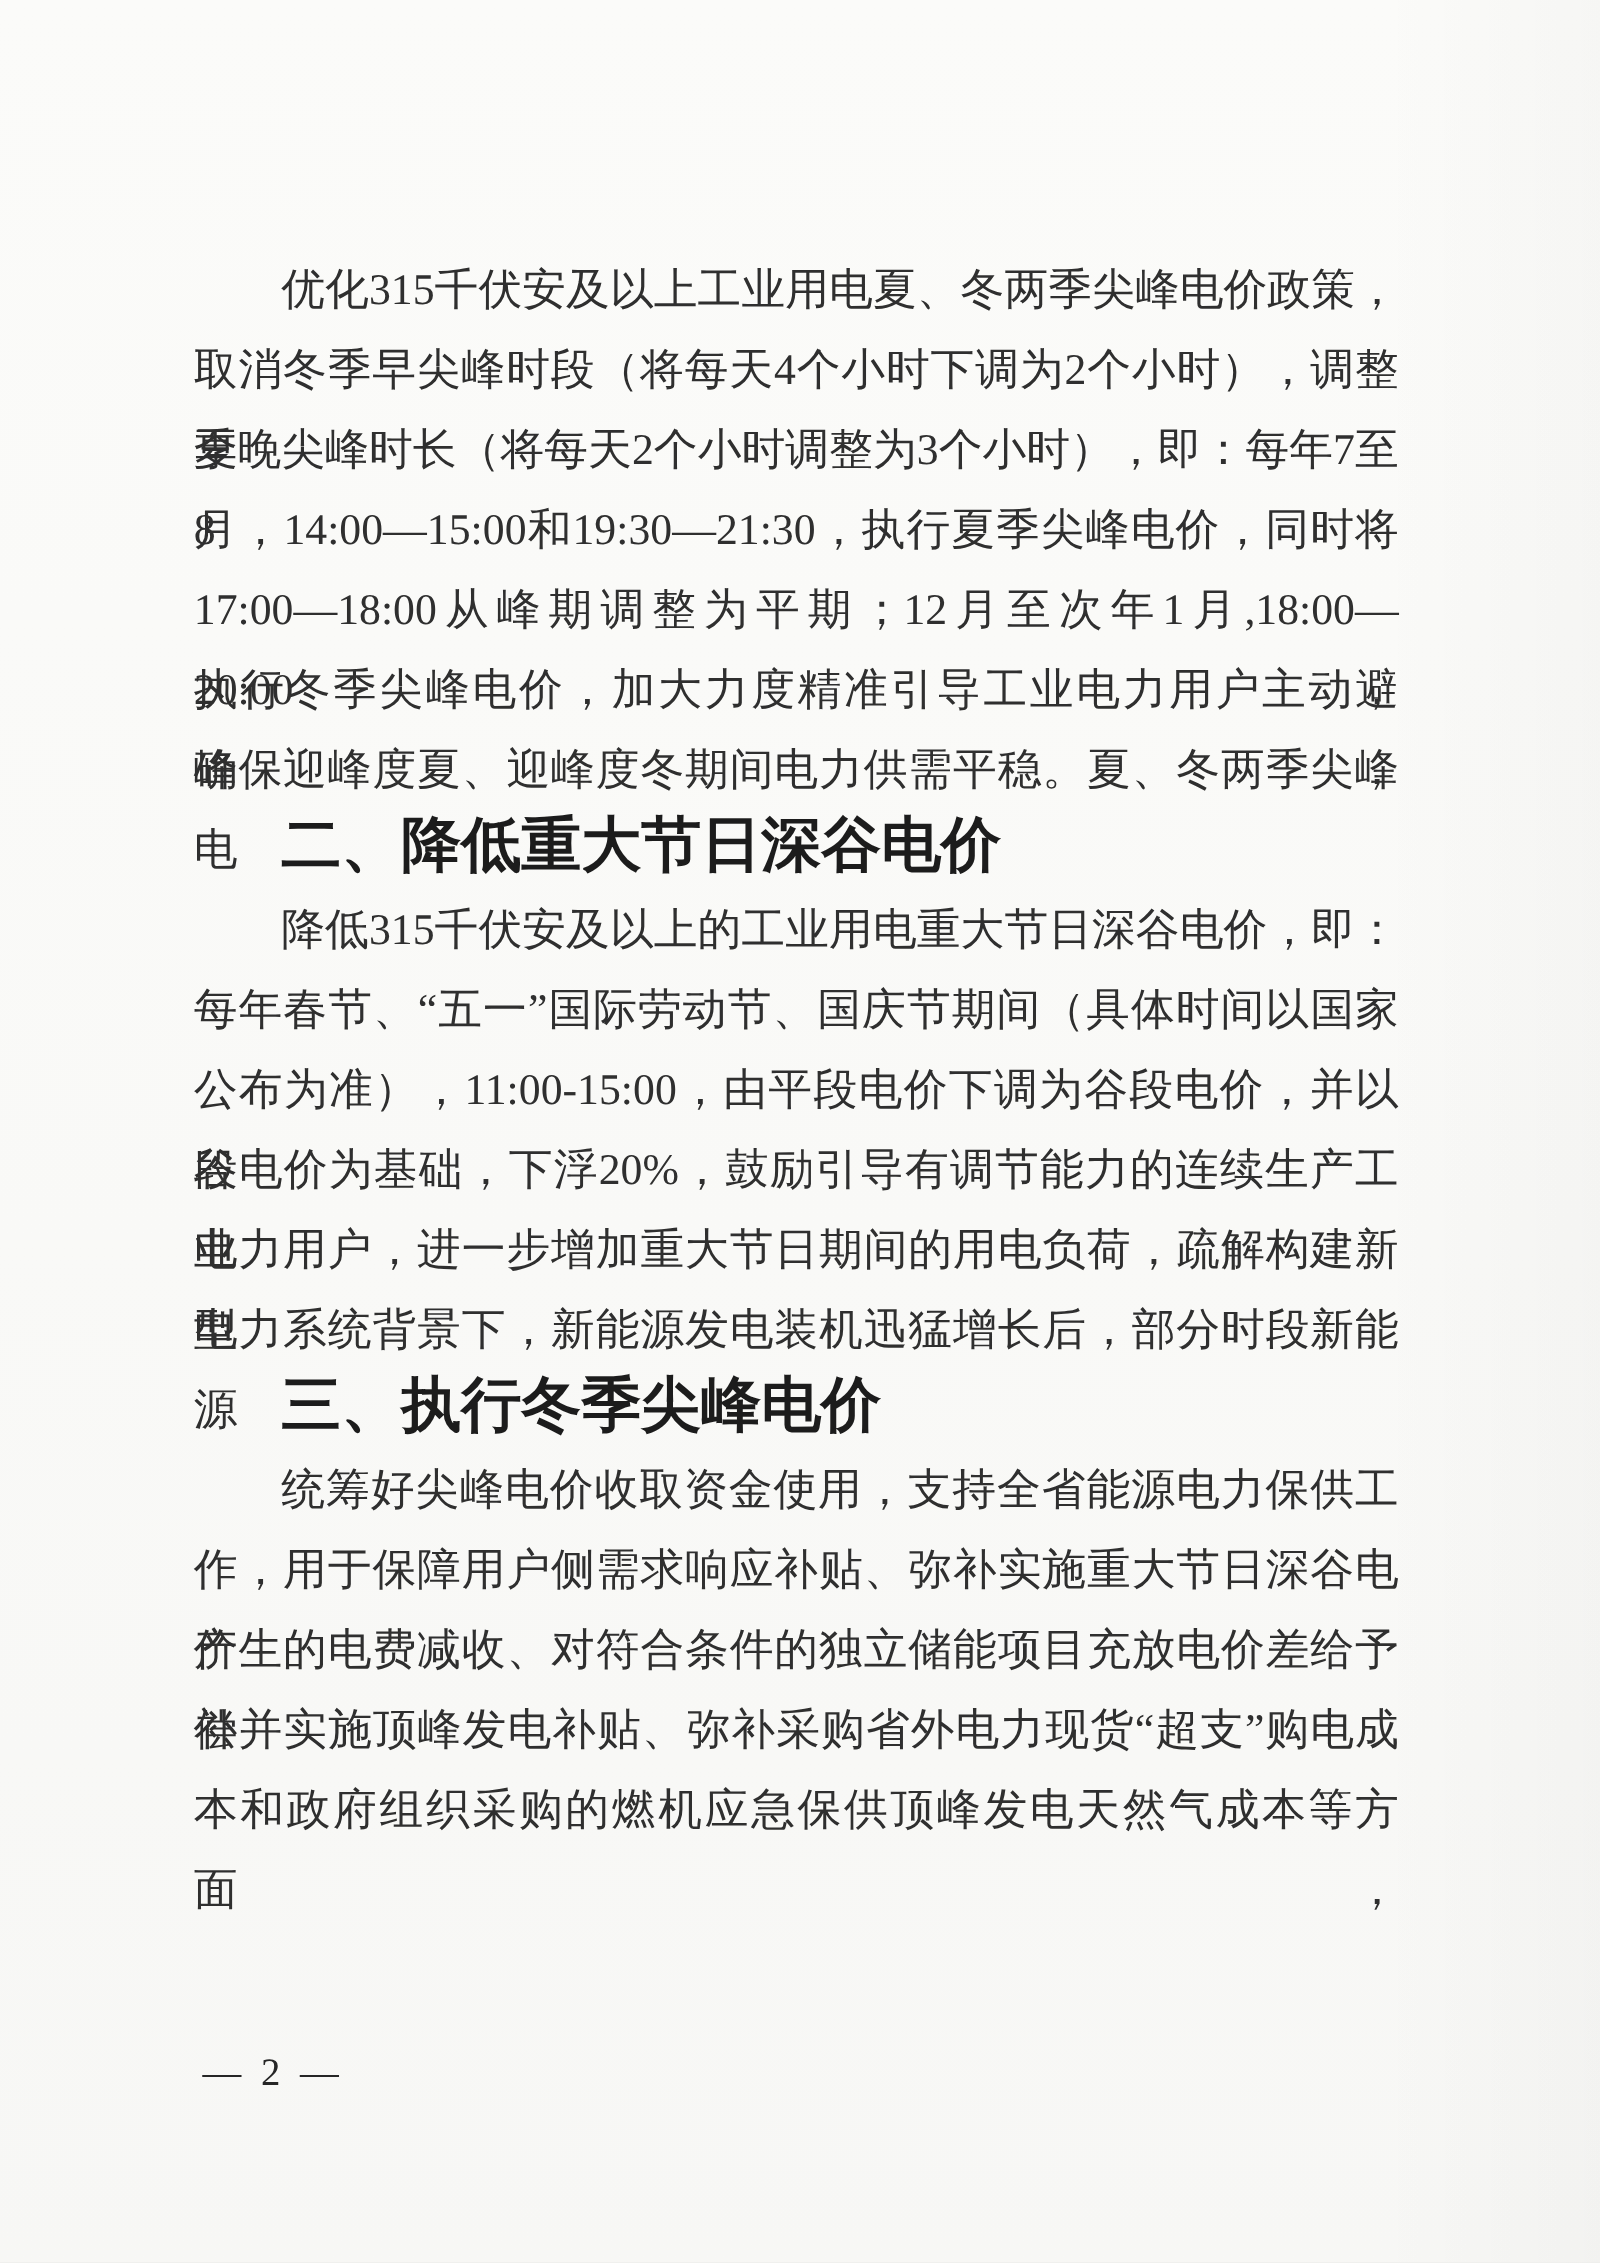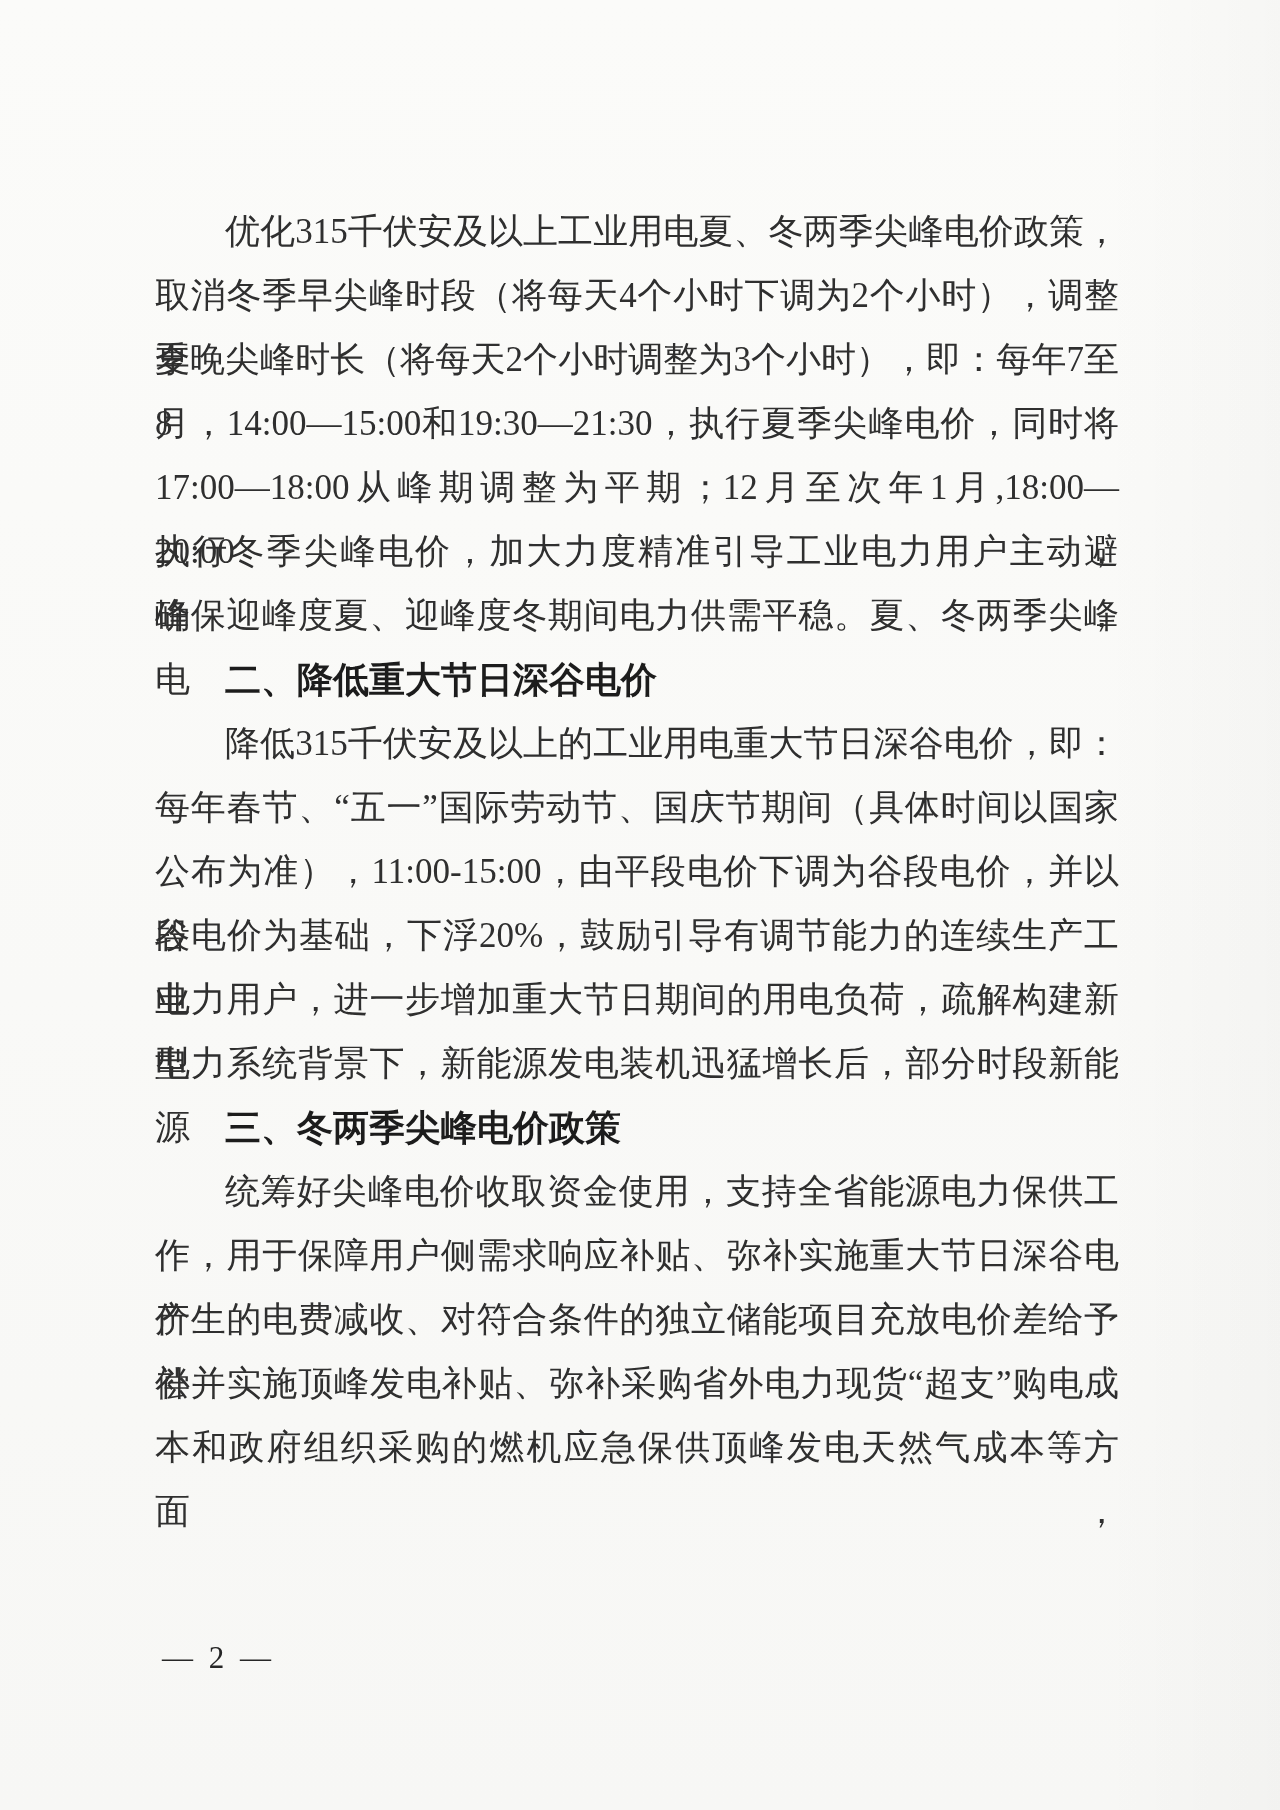--- a/index.html
+++ b/index.html
@@ -43,23 +43,23 @@
   .line.justify {
     white-space: normal;
     text-align: justify;
     text-align-last: justify;
     text-justify: auto;
   }
   .line.indent {
     padding-left: 70px;
   }
   .line.heading {
-    font-family: Liberation Sans, sans-serif;
+    font-family: Liberation Mono, monospace;
     font-weight: 700;
-    font-size: 36px;
+    font-size: 48px;
     color: #1c1c1c;
   }
   .page-number {
     position: absolute;
     left: 162px;
     top: 1638px;
     font-size: 31px;
     line-height: 40px;
     color: #262626;
     letter-spacing: 4px;
@@ -82,21 +82,21 @@
       </div>
       <div class="line heading indent">二、降低重大节日深谷电价</div>
       <div>
         <div class="line indent justify">降低315千伏安及以上的工业用电重大节日深谷电价，即：</div>
         <div class="line justify">每年春节、“五一”国际劳动节、国庆节期间（具体时间以国家</div>
         <div class="line justify">公布为准），11:00-15:00，由平段电价下调为谷段电价，并以谷</div>
         <div class="line justify">段电价为基础，下浮20%，鼓励引导有调节能力的连续生产工业</div>
         <div class="line justify">电力用户，进一步增加重大节日期间的用电负荷，疏解构建新型</div>
         <div class="line justify">电力系统背景下，新能源发电装机迅猛增长后，部分时段新能源</div>
       </div>
-      <div class="line heading indent">三、冬两季尖峰电价政策</div>
+      <div class="line heading indent">三、执行冬季尖峰电价</div>
       <div>
         <div class="line indent justify">统筹好尖峰电价收取资金使用，支持全省能源电力保供工</div>
         <div class="line justify">作，用于保障用户侧需求响应补贴、弥补实施重大节日深谷电价</div>
         <div class="line justify">产生的电费减收、对符合条件的独立储能项目充放电价差给予补</div>
         <div class="line justify">偿并实施顶峰发电补贴、弥补采购省外电力现货“超支”购电成</div>
         <div class="line justify">本和政府组织采购的燃机应急保供顶峰发电天然气成本等方面，</div>
       </div>
     </div>
   <div class="page-number">— 2 —</div>
 </div>

